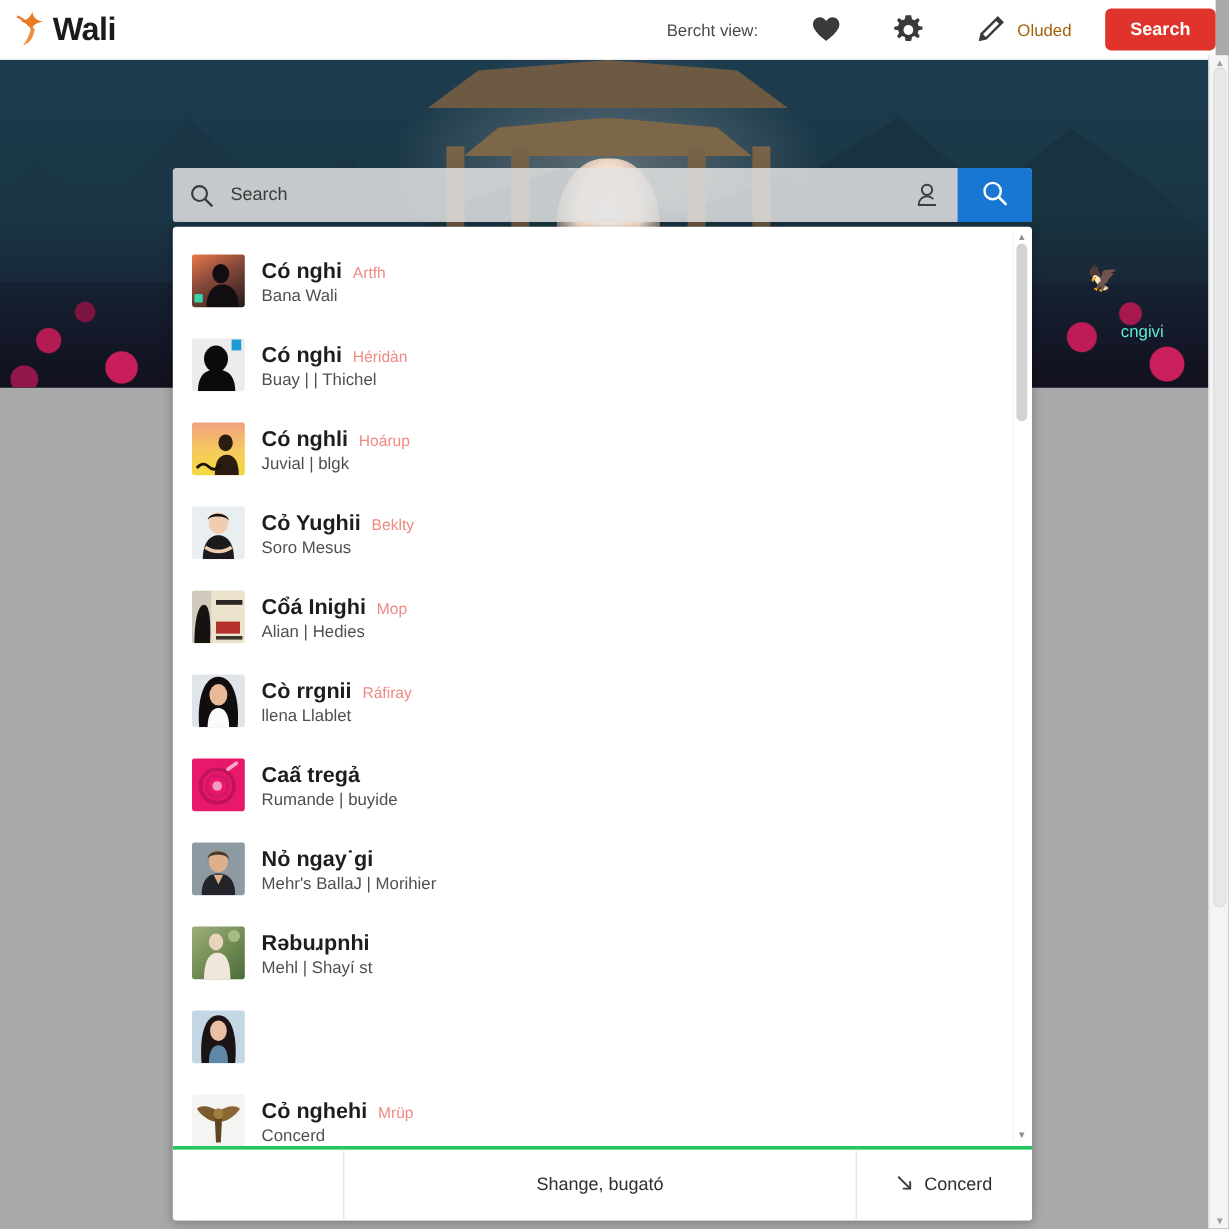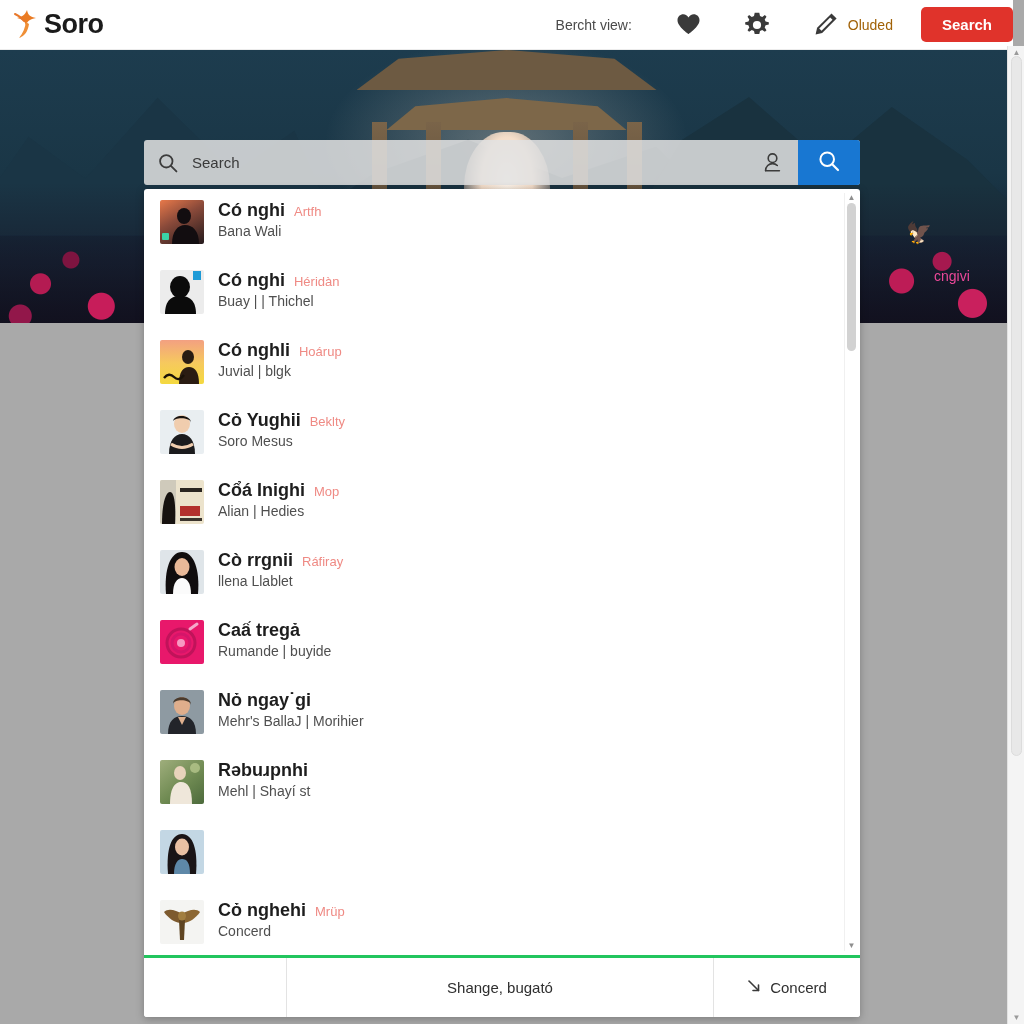--- a/index.html
+++ b/index.html
@@ -196,21 +196,21 @@
     left: 906px; top: 170px;
     width: 26px; height: 26px;
     color: #e8862c;
     font-size: 21px;
     line-height: 26px;
   }
   .hero-bird-label {
     position: absolute;
     left: 934px; top: 218px;
     font-size: 14px;
-    color: #ec4899;
+    color: #5eead4;
     white-space: nowrap;
   }
 
   
   #page-body {
     position: absolute;
     top: 323px; left: 0;
     width: 1013px;
     bottom: 0;
     background: #a9a9a9;
@@ -318,21 +318,21 @@
     overflow: hidden;
   }
   #suggest-scroll {
     position: relative;
     height: 766px;
     overflow: hidden;
     padding-top: 4px;
   }
   .suggest-item {
     display: flex;
-    align-items: flex-start;
+    align-items: flex-end;
     gap: 14px;
     padding: 7px 16px 7px 16px;
     height: 70px;
     cursor: pointer;
   }
   .thumb {
     width: 44px; height: 44px;
     flex: none;
     border-radius: 2px;
     background-size: cover;
@@ -450,21 +450,21 @@
   <div id="header">
 
     <div class="logo-wrap">
       <span class="logo-mark">
         <svg width="30" height="34" viewBox="0 0 30 34">
           <path d="M15 2 C13 7, 10 9, 5 10 C10 11, 13 13, 14 18 C15 13, 18 11, 24 10 C18 9, 16 7, 15 2 Z" fill="#ea7b23"></path>
           <path d="M14 14 C13 20, 11 25, 7 30 C13 28, 16 23, 17 16 Z" fill="#ef8f36"></path>
           <path d="M3 6 C7 8, 10 10, 12 13" stroke="#e8782a" stroke-width="2" fill="none" stroke-linecap="round"></path>
         </svg>
       </span>
-      <span class="logo-text">Soro</span>
+      <span class="logo-text">Wali</span>
     </div>
 
     <div class="header-right">
       <span class="hdr-label">Bercht view:</span>
 
       <span class="hdr-icon spaced">
         <svg width="25" height="23" viewBox="0 0 25 23">
           <path d="M12.5 21 C12.5 21, 1.5 13.6, 1.5 7.2 C1.5 3.6, 4.3 1.3, 7.2 1.3 C9.6 1.3, 11.5 2.8, 12.5 4.6 C13.5 2.8, 15.4 1.3, 17.8 1.3 C20.7 1.3, 23.5 3.6, 23.5 7.2 C23.5 13.6, 12.5 21, 12.5 21 Z" fill="#3a3a3a"></path>
         </svg>
       </span>

